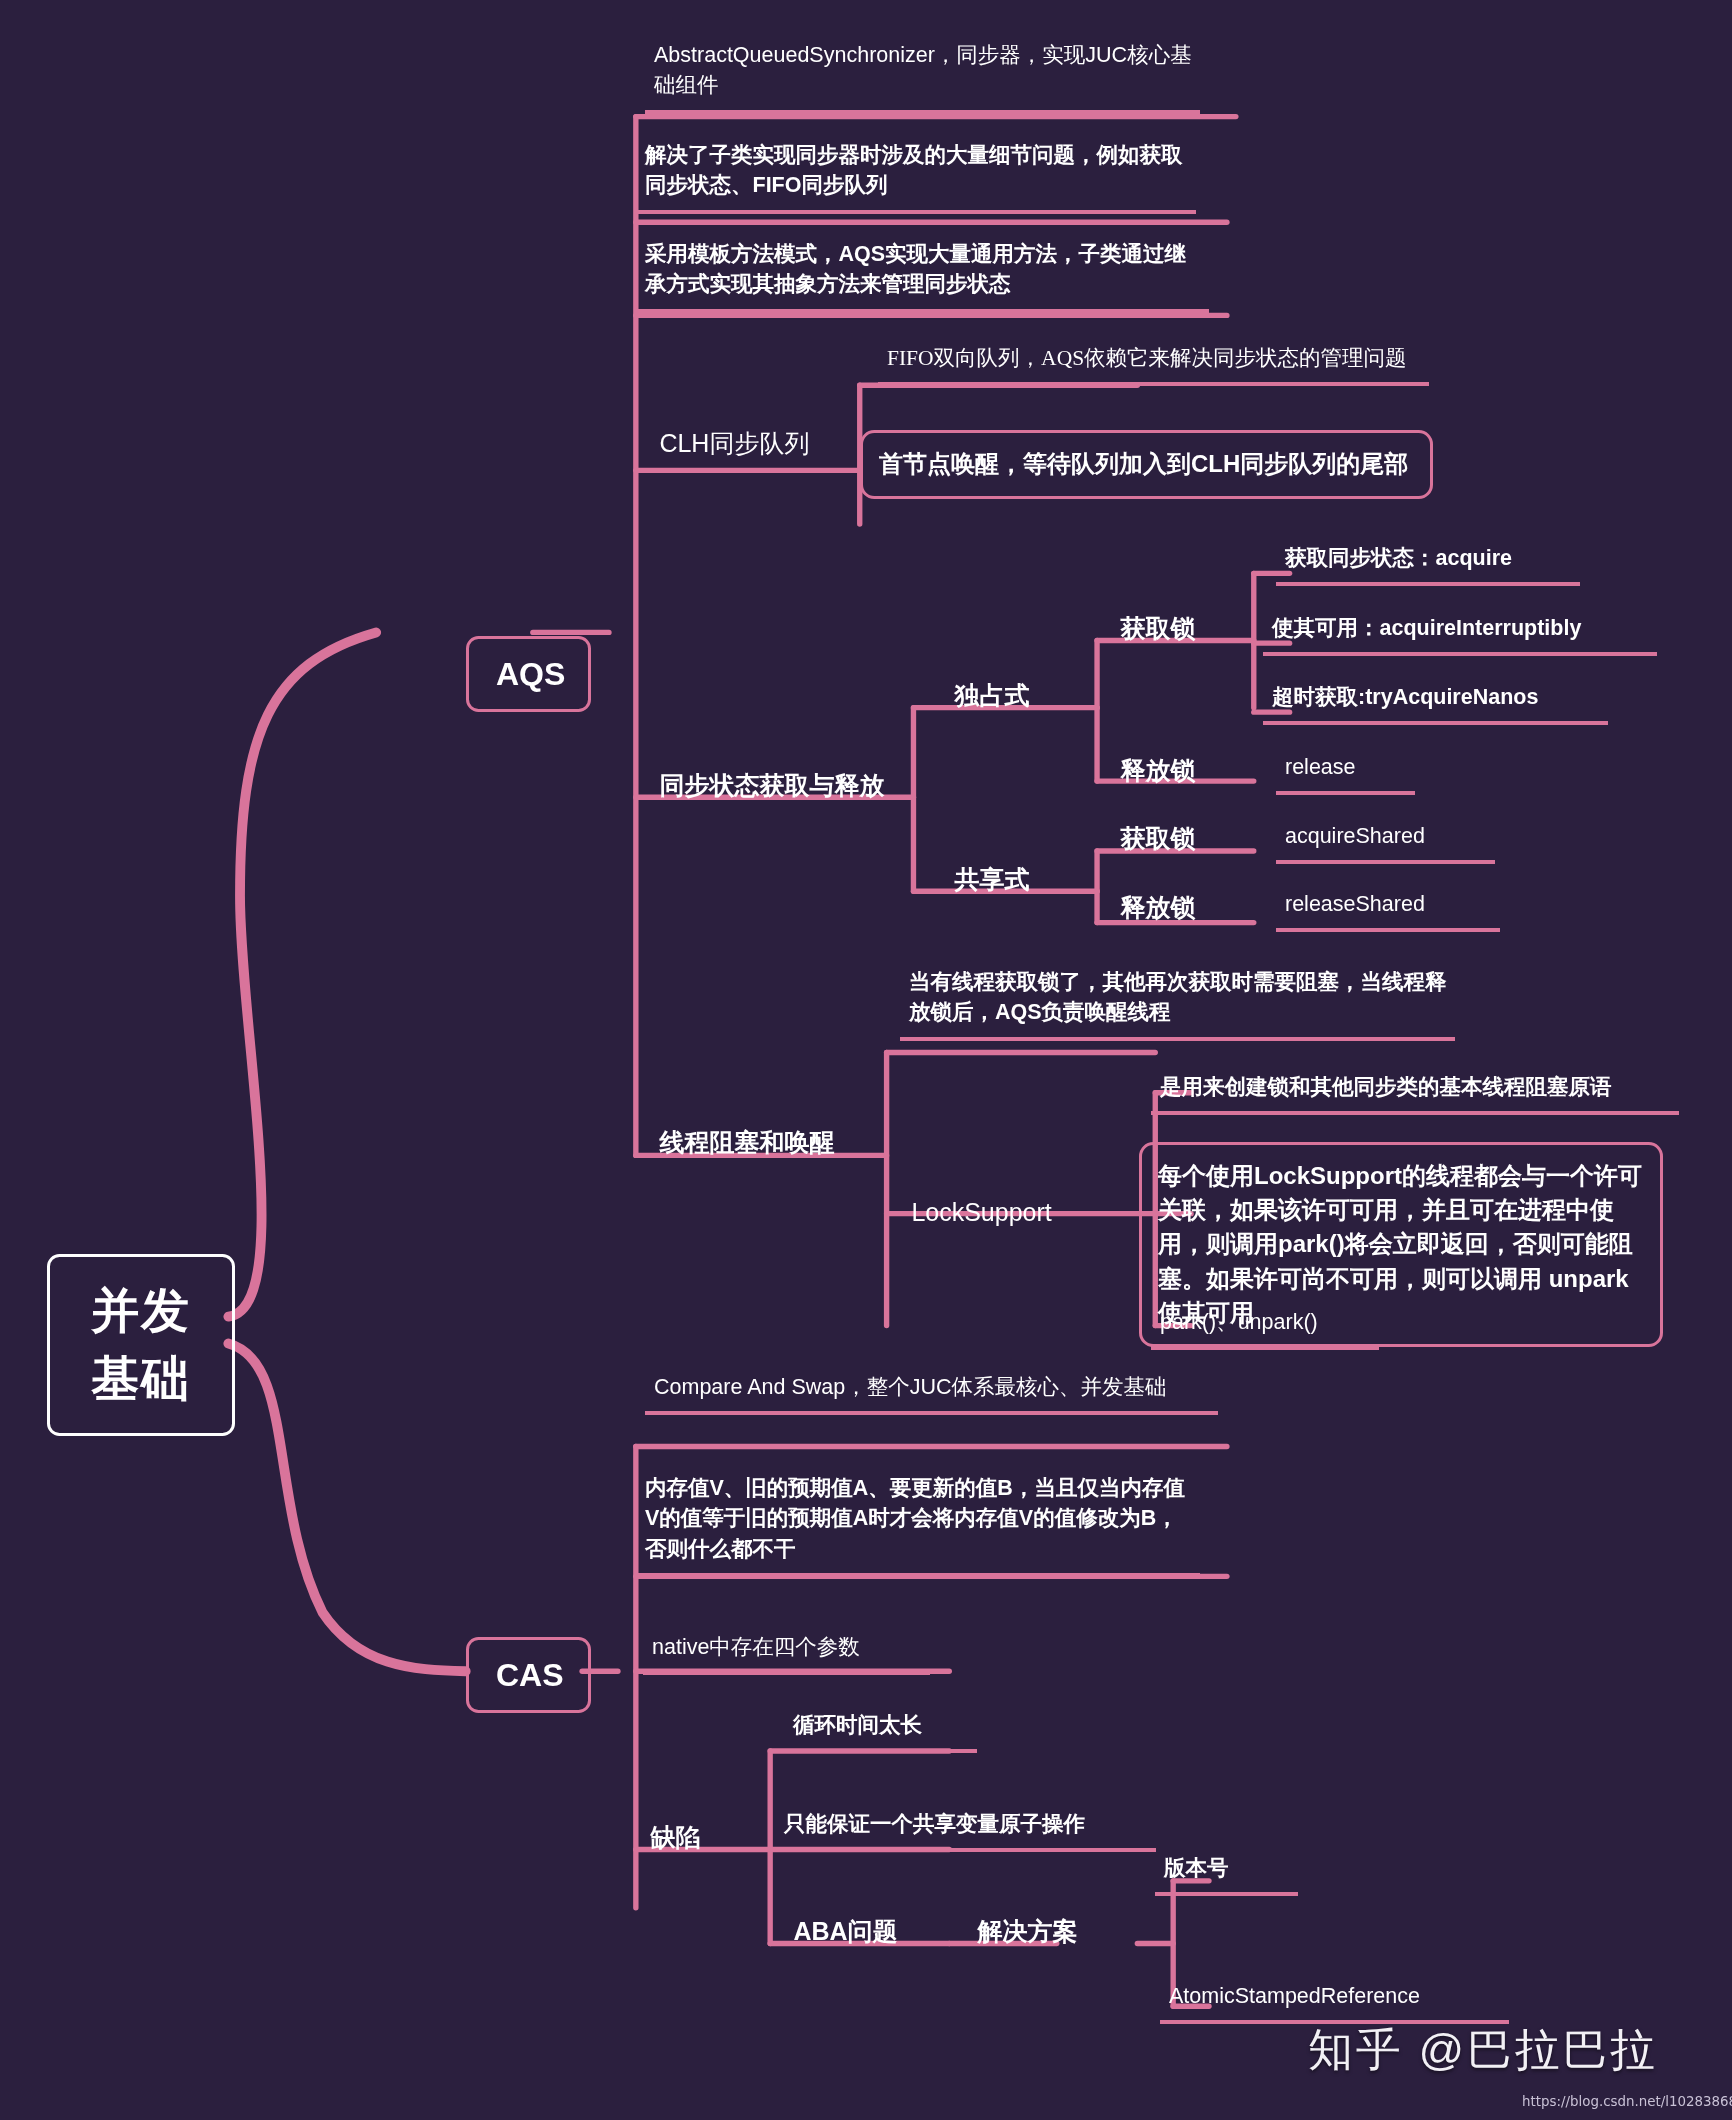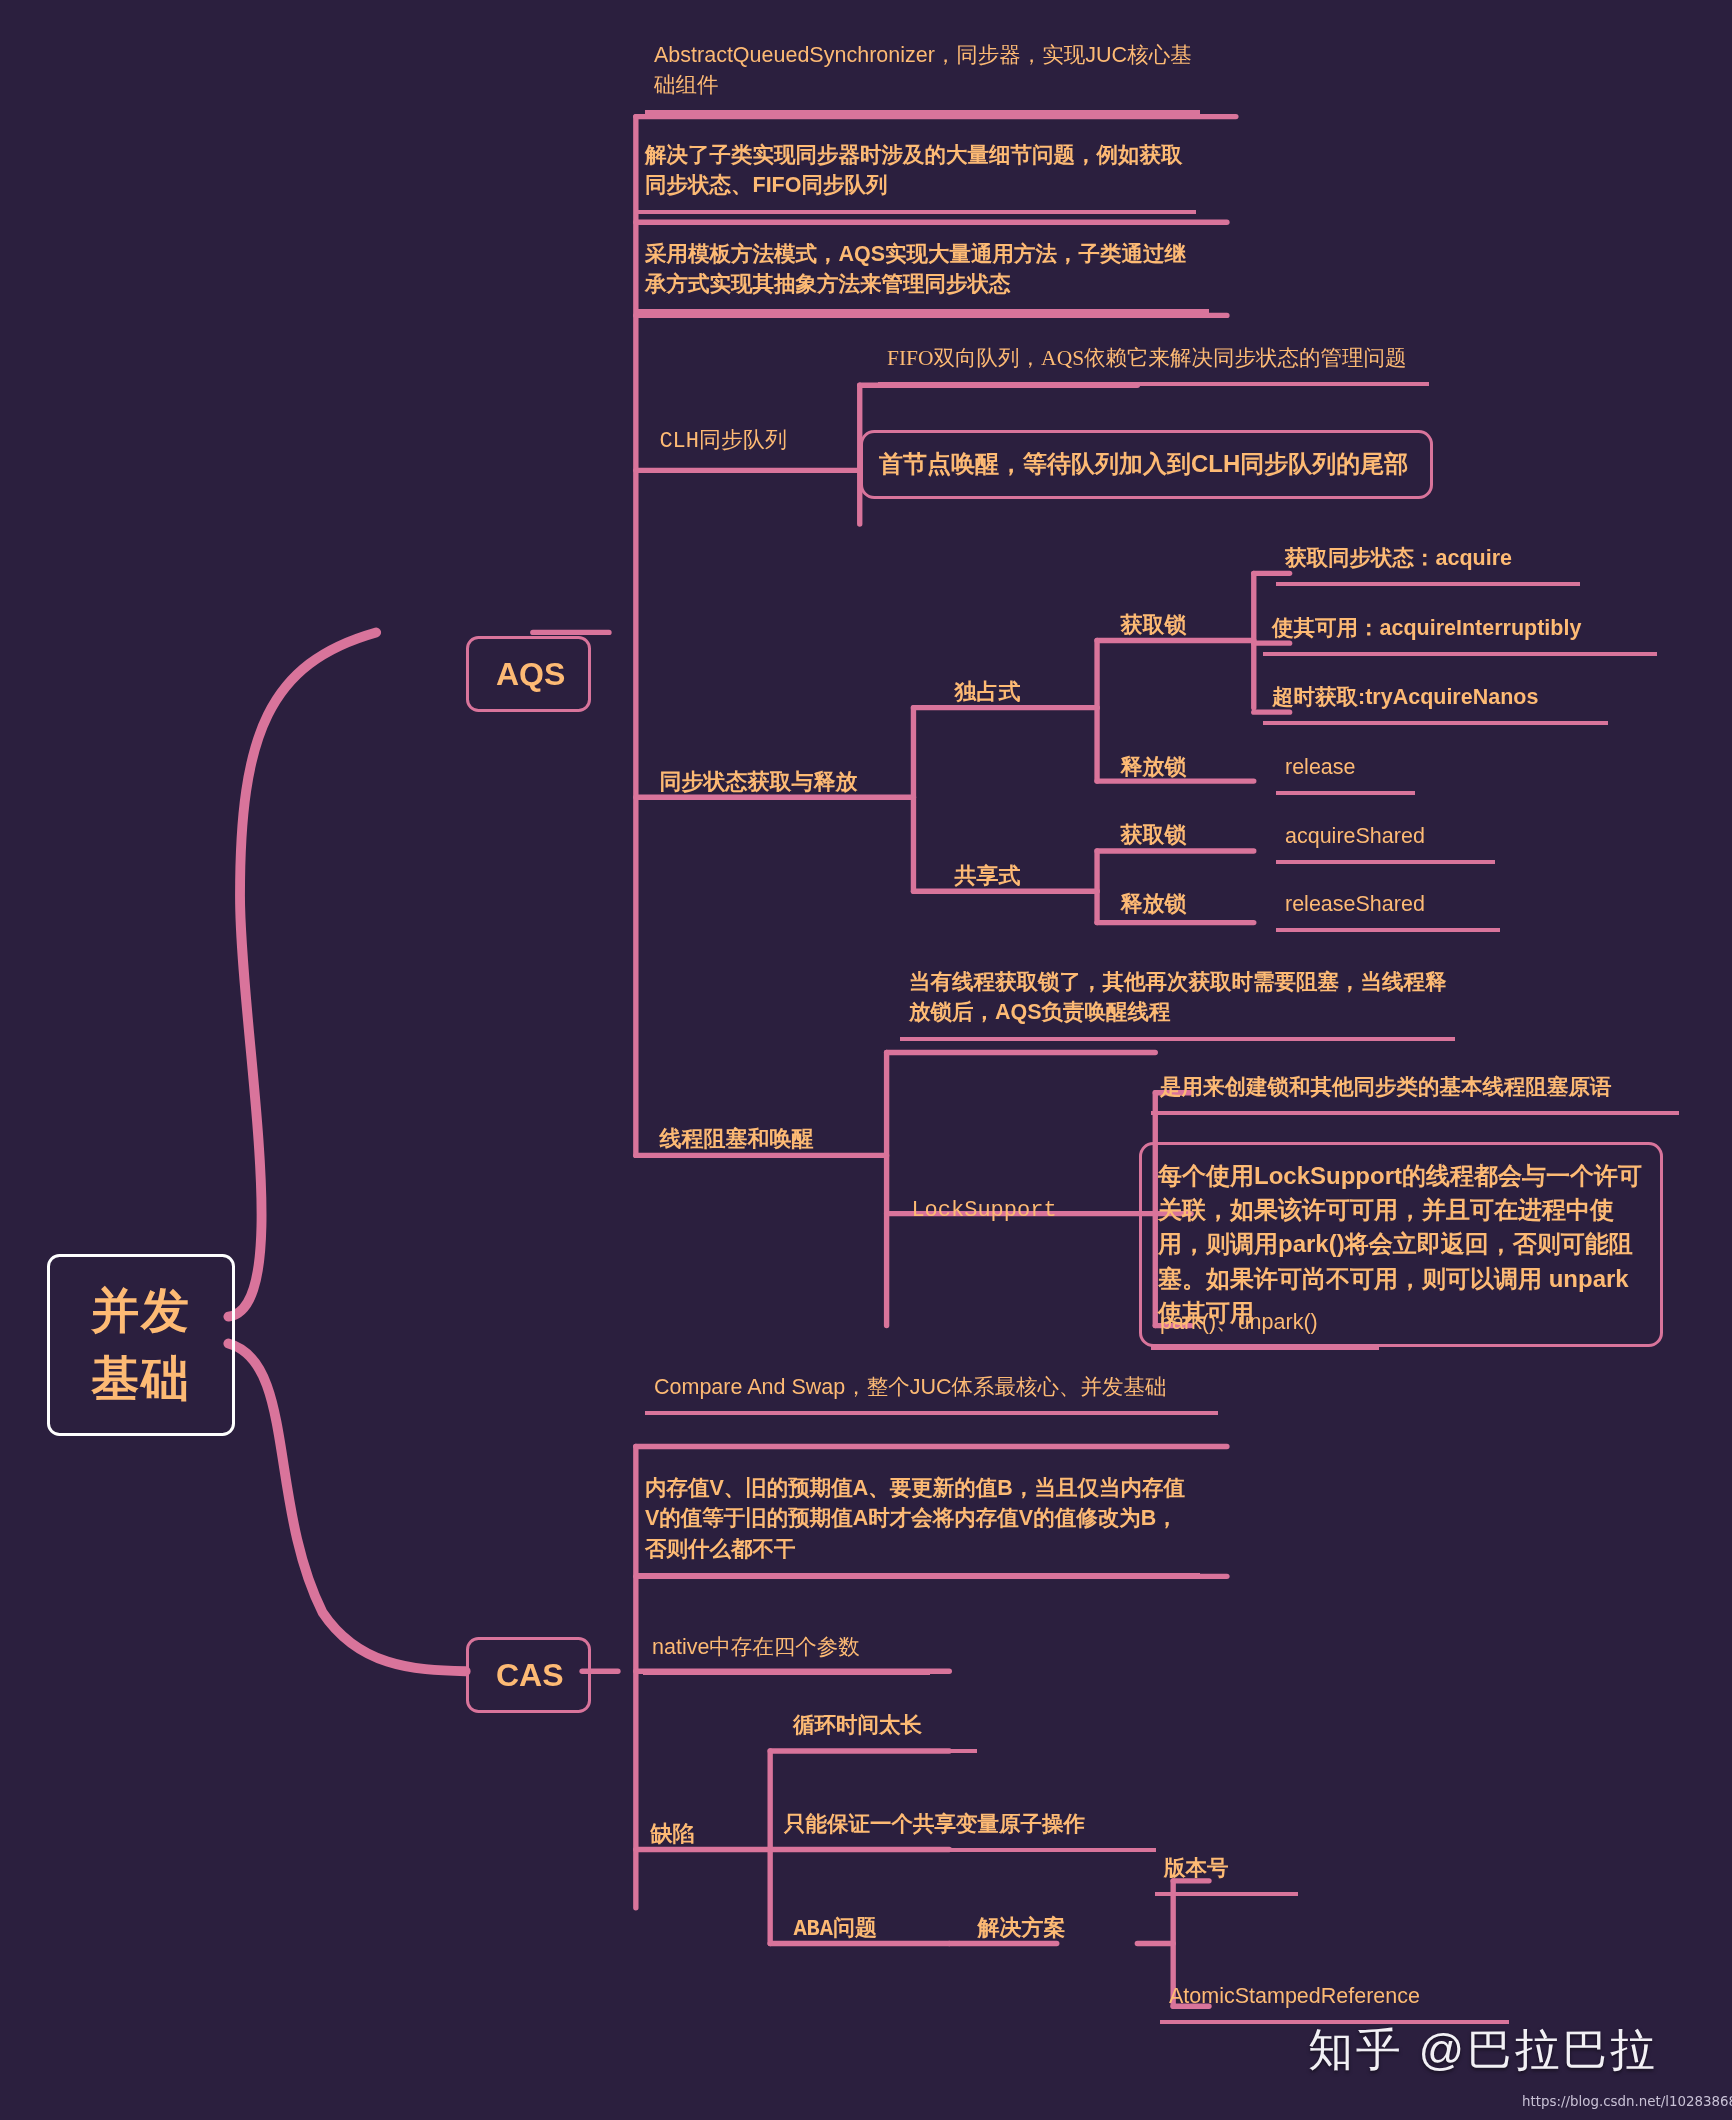--- a/index.html
+++ b/index.html
@@ -24,21 +24,21 @@
   svg#wires {
     position: absolute;
     left: 0; top: 0;
     width: 1732px;
     height: 2121px;
     pointer-events: none;
   }
   .node {
     position: absolute;
     box-sizing: border-box;
-    color: #fdba74;
+    color: #ffffff;
     line-height: 1.42;
     white-space: pre-wrap;
   }
   
   .root {
     border: 3.6px solid #ffffff;
     border-radius: 12.5px;
     padding: 19.7px 27px;
     font-size: 48px;
     font-weight: 700;
@@ -59,24 +59,23 @@
     font-size: 21.5px;
     font-weight: 700;
     padding: 3.6px 3.6px 9px 9px;
     border-bottom: 4.5px solid #d9749b;
   }
   .leaf.thin {
     font-weight: 400;
   }
   
   .label {
-    font-size: 22px;
+    font-size: 25px;
     font-weight: 700;
     padding: 1.8px 5.4px;
-    font-family: Liberation Mono, monospace;
   }
   .label.thin { font-weight: 400; }
   
   .boxed {
     font-size: 24px;
     font-weight: 700;
     border: 3.6px solid #d9749b;
     border-radius: 14.3px;
     padding: 14.3px 16px;
   }

